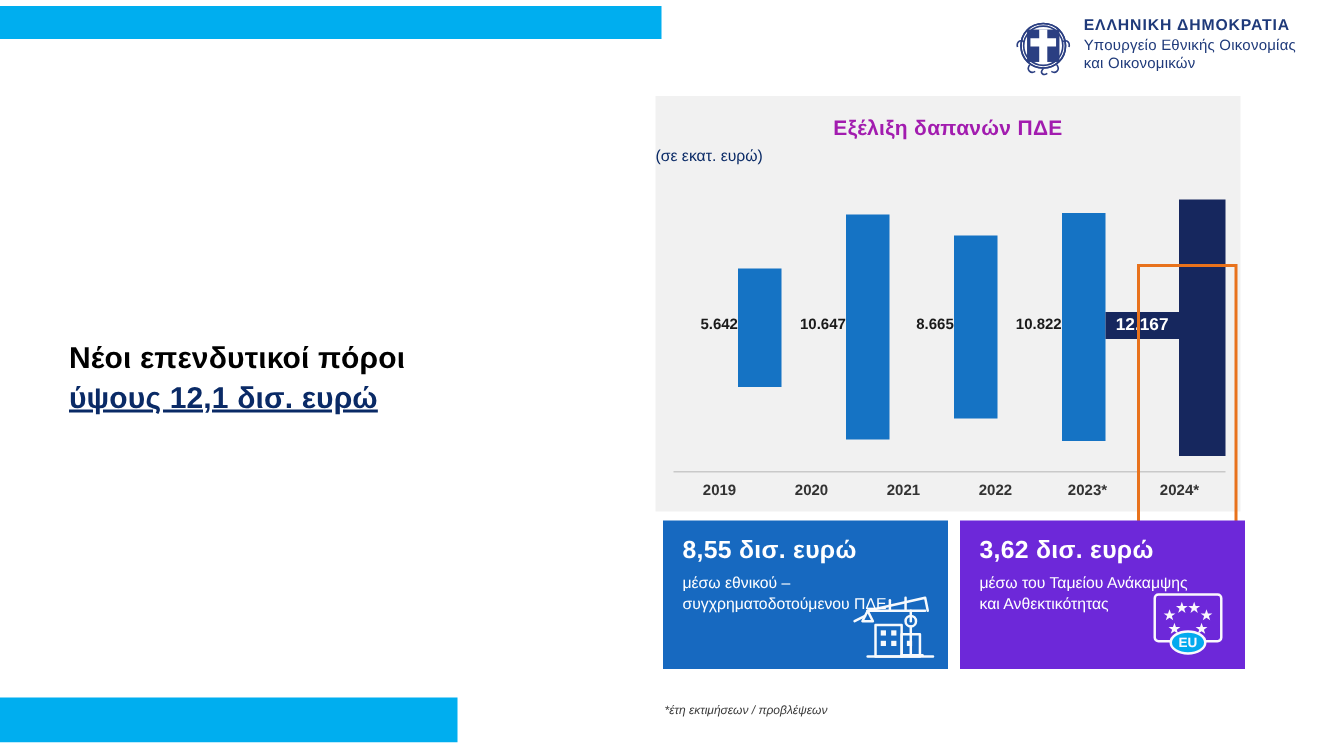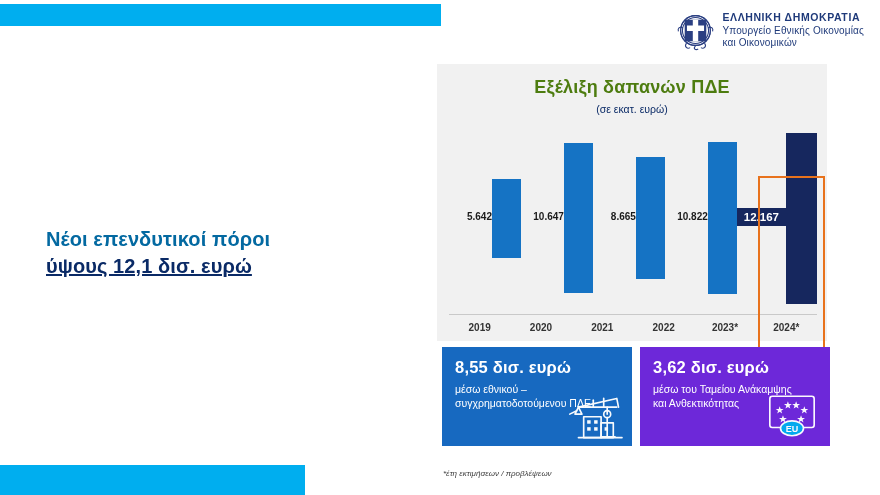--- a/index.html
+++ b/index.html
@@ -35,37 +35,37 @@
   .logo-line2, .logo-line3 {
     font-size: 10px; color: #1F3A7A; letter-spacing: 0.15px;
   }
 
   
   .headline {
     position: absolute; left: 46px; top: 226px; width: 350px;
     line-height: 1.34;
   }
   .headline-1 {
-    font-size: 20px; font-weight: bold; color: #0369a1; letter-spacing: .1px;
+    font-size: 20px; font-weight: bold; color: #000000; letter-spacing: .1px;
   }
   .headline-2 {
     font-size: 20px; font-weight: bold; color: #0A2A66; letter-spacing: .1px; text-decoration: underline;
   }
 
   
   .chart-panel {
     position: absolute; left: 437px; top: 64px; width: 390px; height: 277px;
     background: #F1F1F1;
   }
   .chart-title {
     text-align: center; margin-top: 13px;
-    font-size: 18px; font-weight: bold; color: #4d7c0f; letter-spacing: .2px;
+    font-size: 14px; font-weight: bold; color: #a21caf; letter-spacing: .2px;
   }
   .chart-sub {
-    text-align: center; margin-top: 5px;
+    text-align: left; margin-top: 5px;
     font-size: 10.5px; color: #0A2A66;
   }
   .plot {
     position: absolute; left: 10px; right: 8px; top: 58px; bottom: 0;
   }
   .axis-line {
     position: absolute; left: 2px; right: 2px; bottom: 26px;
     height: 1px; background: #C9C9C9;
   }
   .bars {

